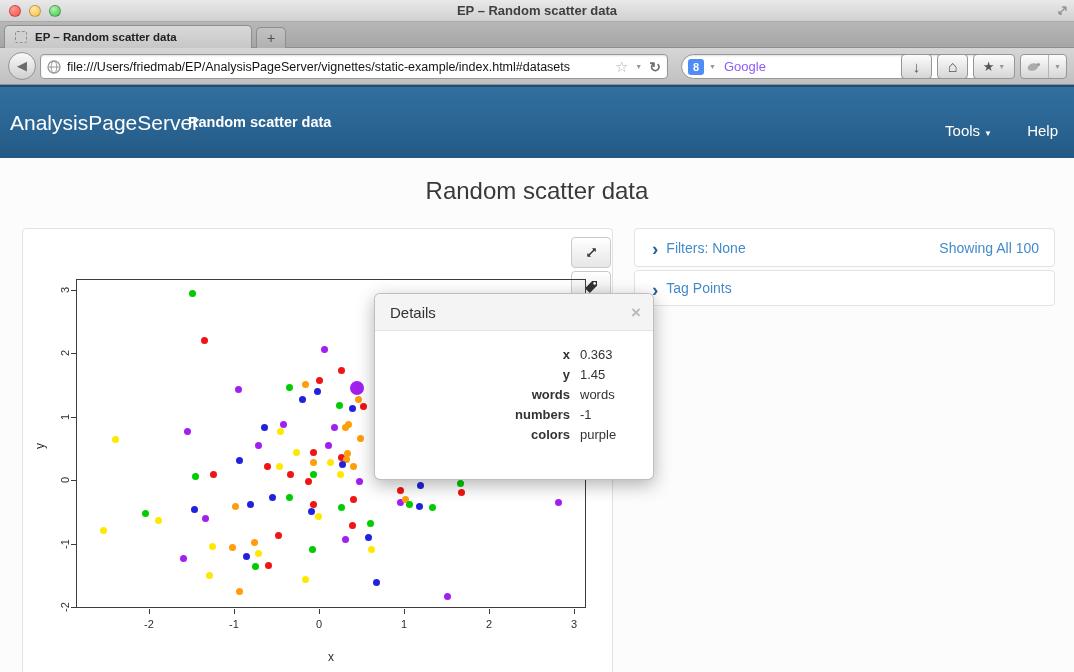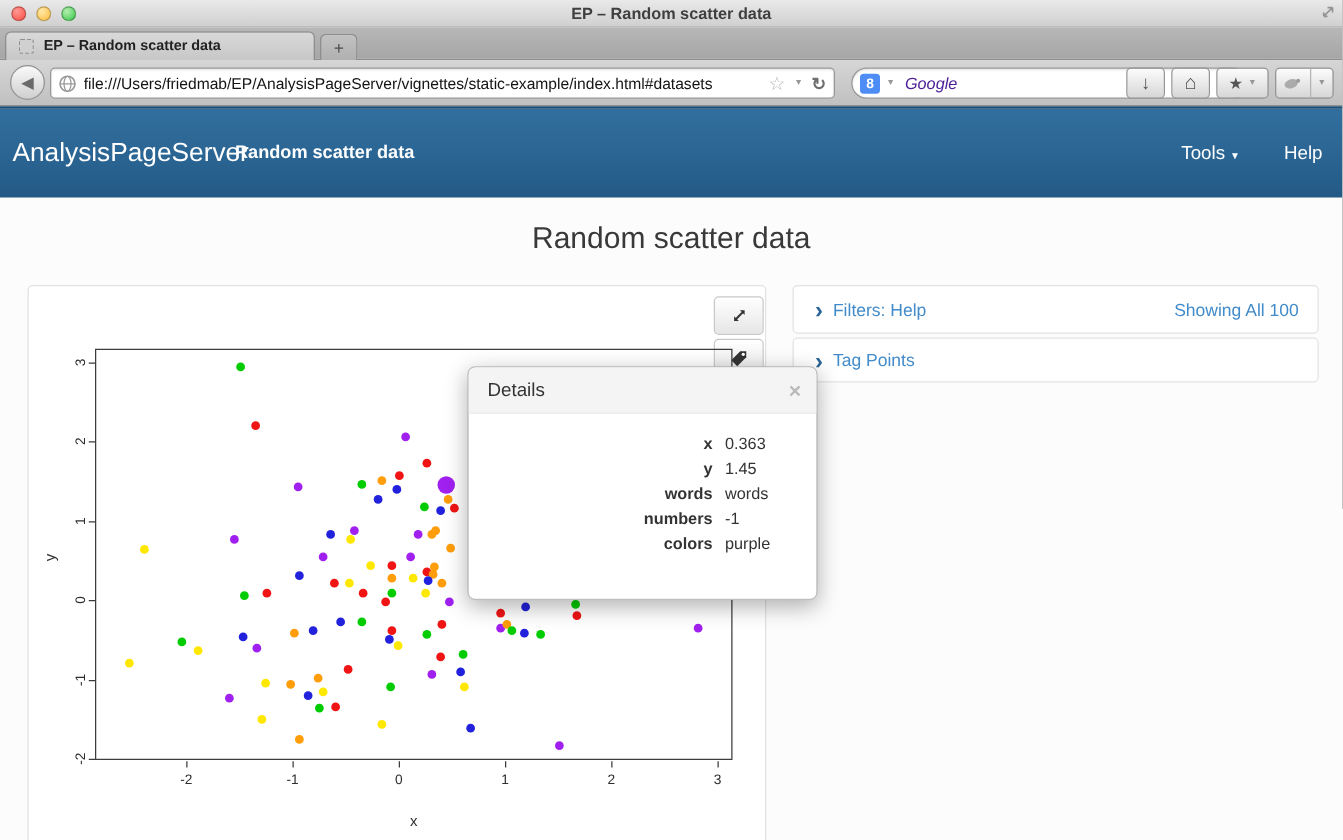--- a/index.html
+++ b/index.html
@@ -42,35 +42,35 @@
   .url-text { flex:1; font-size:12.5px; color:#141414; white-space:nowrap; overflow:hidden; margin-left:6px; }
   .url-icons { display:flex; align-items:center; gap:7px; color:#9b9b9b; }
   .star { font-size:15px; color:#b3b3b3; }
   .caret { font-size:7px; color:#979797; }
   .reload { font-size:14px; color:#6f6f6f; font-weight:bold; }
   .searchfield { position:absolute; left:681px; top:6px; width:318px; height:25px; background:#fff;
     border:1px solid #979797; border-radius:13px; box-shadow:inset 0 1px 2px rgba(0,0,0,.12);
     display:flex; align-items:center; padding:0 10px 0 6px; }
   .gchip { width:16px; height:16px; border-radius:3px; background:#4d8df5; color:#fff; font-size:11px;
     font-weight:bold; text-align:center; line-height:16px; }
-  .search-text { flex:1; font-size:13px; color:#4c1d95; margin-left:8px;font-style:italic; }
+  .search-text { flex:1; font-size:13px; color:#8b5cf6; margin-left:8px; }
   .toolbtn { position:absolute; top:6px; height:25px; background:linear-gradient(#fcfcfc,#d6d6d6);
     border:1px solid #969696; border-radius:4px; display:flex; align-items:center; justify-content:center;
     color:#555; }
   .toolbtn .seg-caret { border-left:1px solid #b5b5b5; height:100%; display:flex; align-items:center;
     padding:0 5px; }
 
   
   .appnav { position:absolute; left:0; top:85px; width:1074px; height:73px;
     background:linear-gradient(180deg,#2d6globe 0) ; background:linear-gradient(180deg,#326f9e 0%,#2a6492 55%,#235a85 100%);
     border-top:2px solid #1d4f76; }
   .brand { position:absolute; left:10px; top:0; height:71px; line-height:71px; color:#fff; font-size:21px; }
   .navpage { position:absolute; left:188px; top:0; height:71px; line-height:71px; color:#fff;
     font-size:14.5px; font-weight:bold; }
-  .navlink { position:absolute; top:0; height:71px; line-height:71px; color:#fff; font-size:15px; }
+  .navlink { position:absolute; top:0; height:71px; line-height:88px; color:#fff; font-size:15px; }
   .navlink .caret { color:#fff; margin-left:4px; }
 
   
   .page-title { position:absolute; left:0; top:177px; width:1074px; text-align:center;
     font-size:24px; color:#393939; }
 
   .panel { position:absolute; background:#fff; border:1px solid #e2e2e2; border-radius:4px; }
   .plot-panel { left:22px; top:228px; width:591px; height:460px; }
   .plot-title { position:absolute; left:53px; top:17px; width:510px; text-align:center;
     font-size:14px; font-weight:bold; color:#1d1d1d; }
@@ -331,21 +331,21 @@
         <div class="dot" style="left: 366.85px; top: 313.34px; height: 7px; width: 7px; background: rgb(160, 32, 240);"></div>
         <div class="dot" style="left: 273.165px; top: 100.925px; height: 14px; width: 14px; background: rgb(160, 32, 240);"></div>
       </div>
     <div class="xaxis-title">x</div>
     <div class="yaxis-title">y</div>
   </div>
 
   <div class="panel card1">
     <div class="card-left">
       <span class="chev">›</span>
-      <span class="cardlink">Filters: Help</span>
+      <span class="cardlink">Filters: None</span>
     </div>
     <div class="card-right">
       <span class="cardlink">Showing All 100</span>
     </div>
   </div>
   <div class="panel card2">
     <div class="card-left">
       <span class="chev">›</span>
       <span class="cardlink">Tag Points</span>
     </div>

